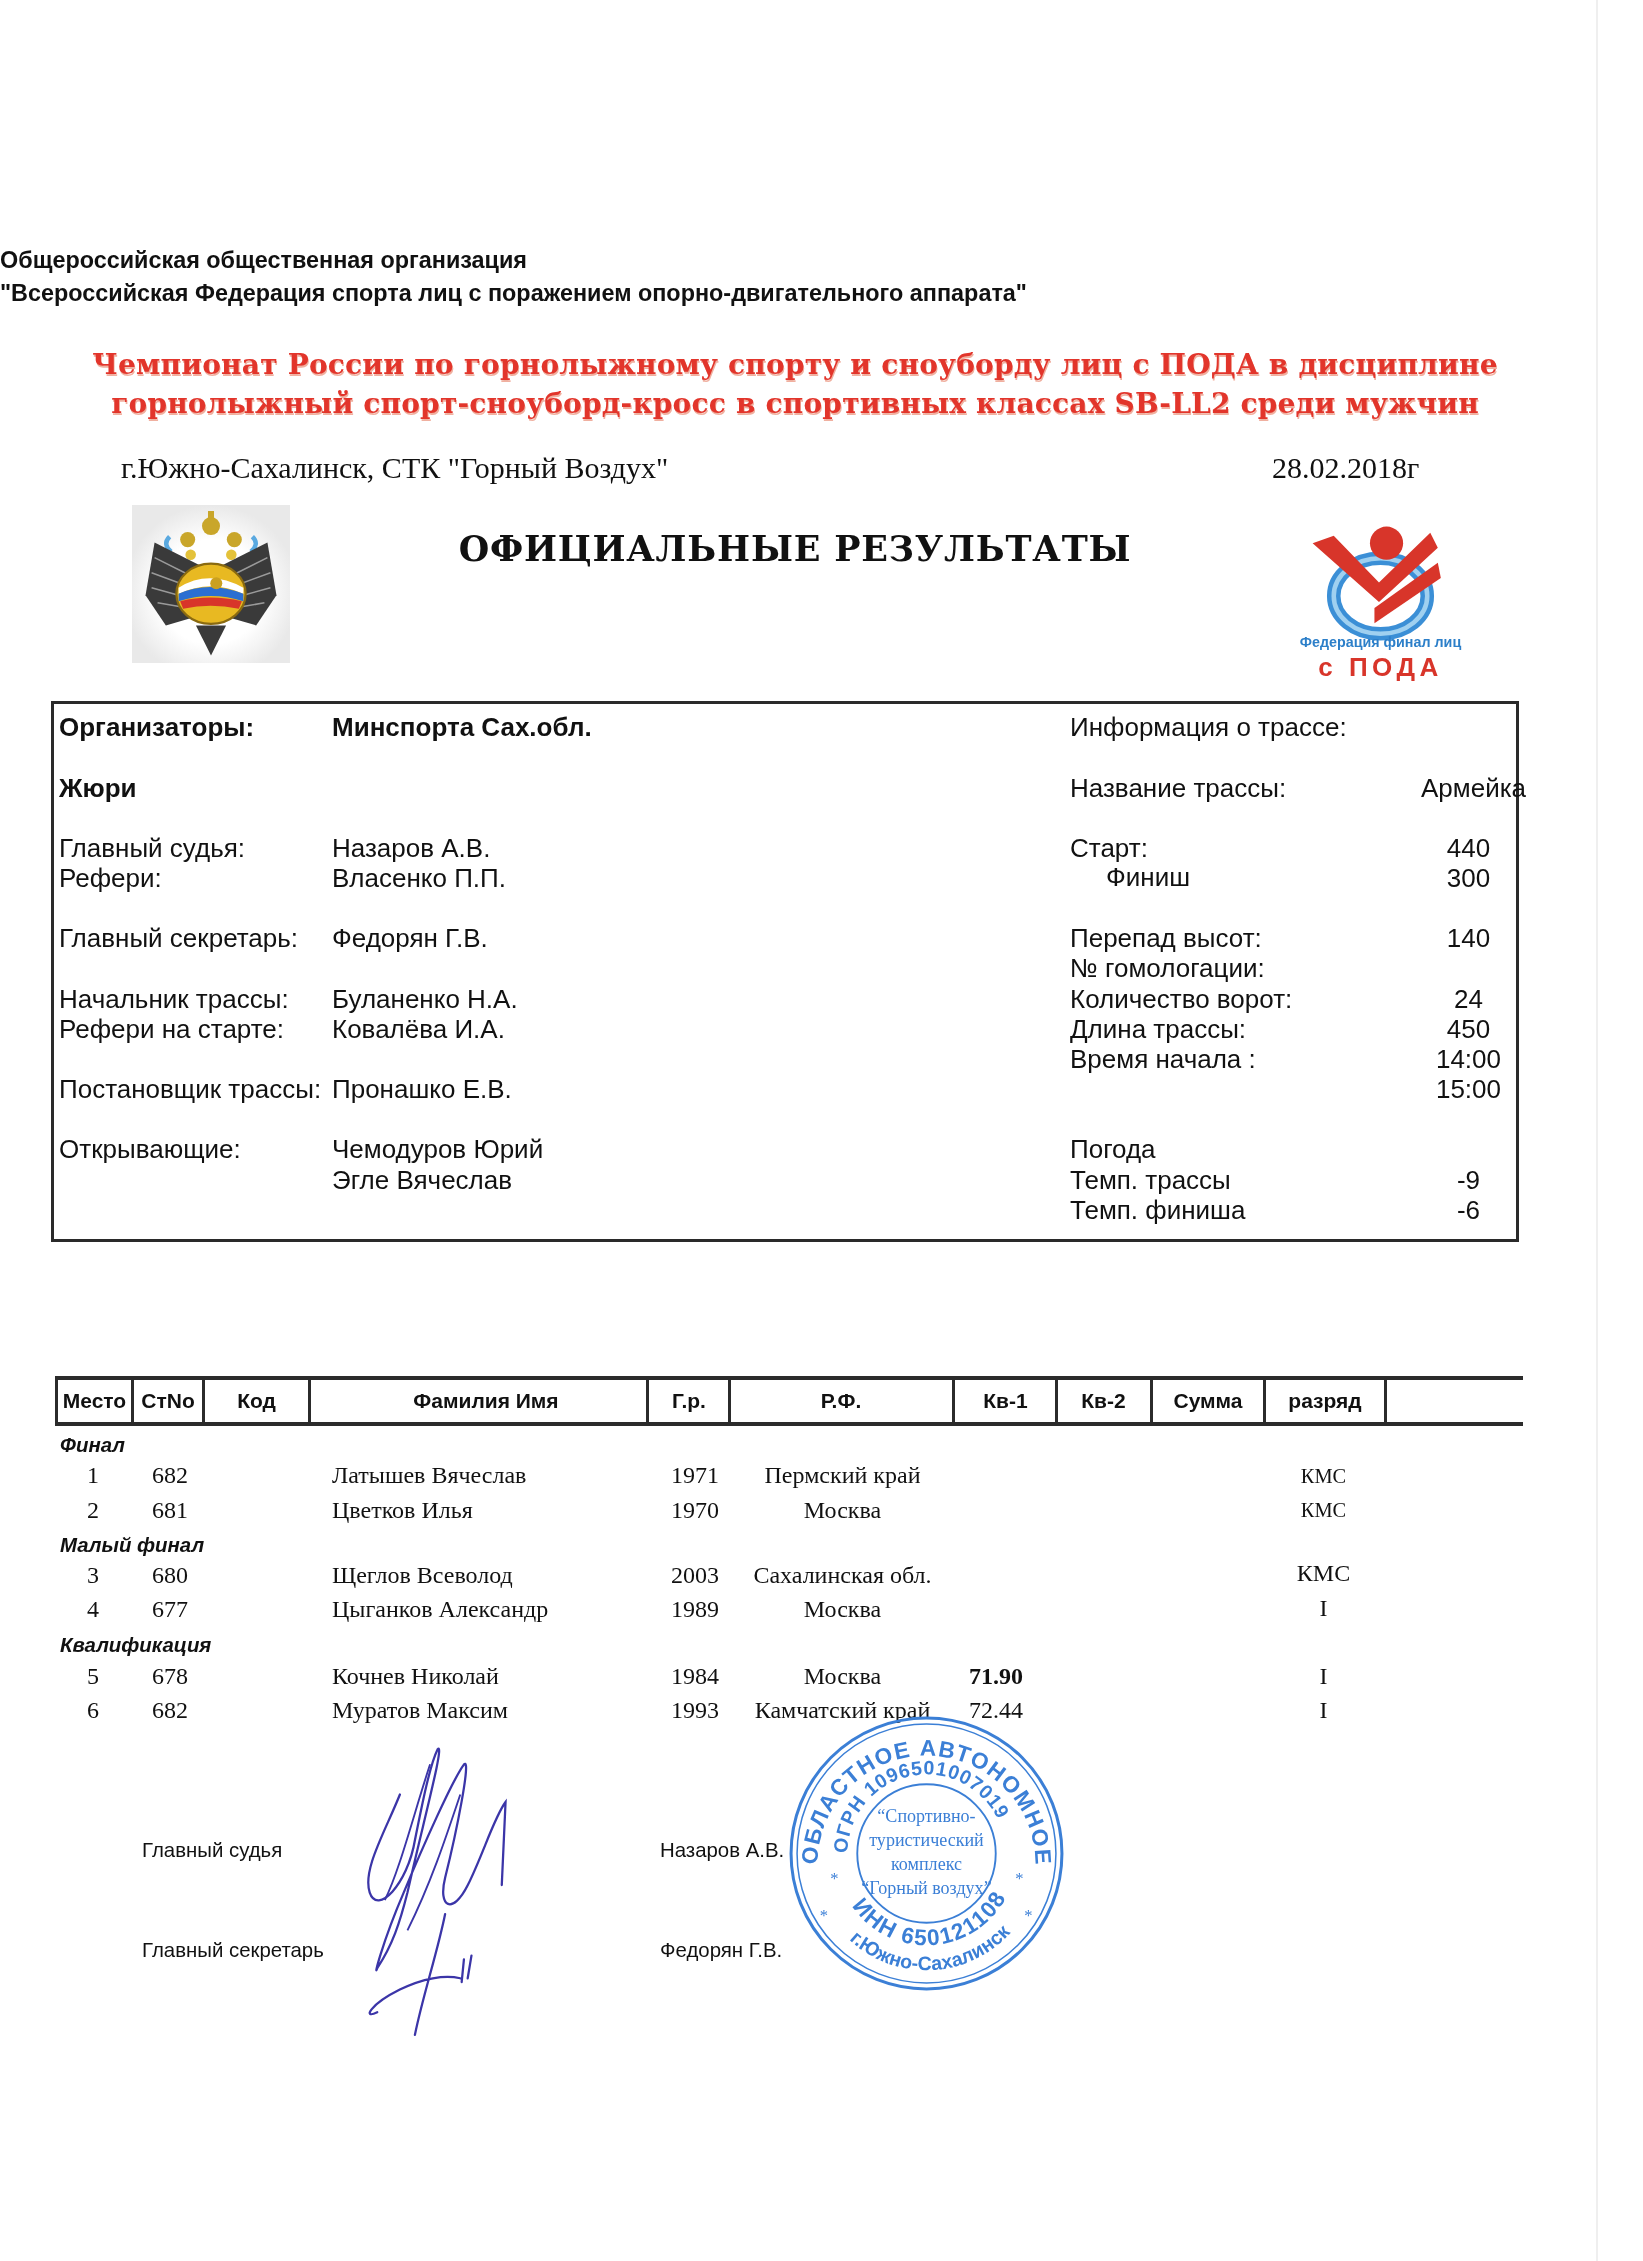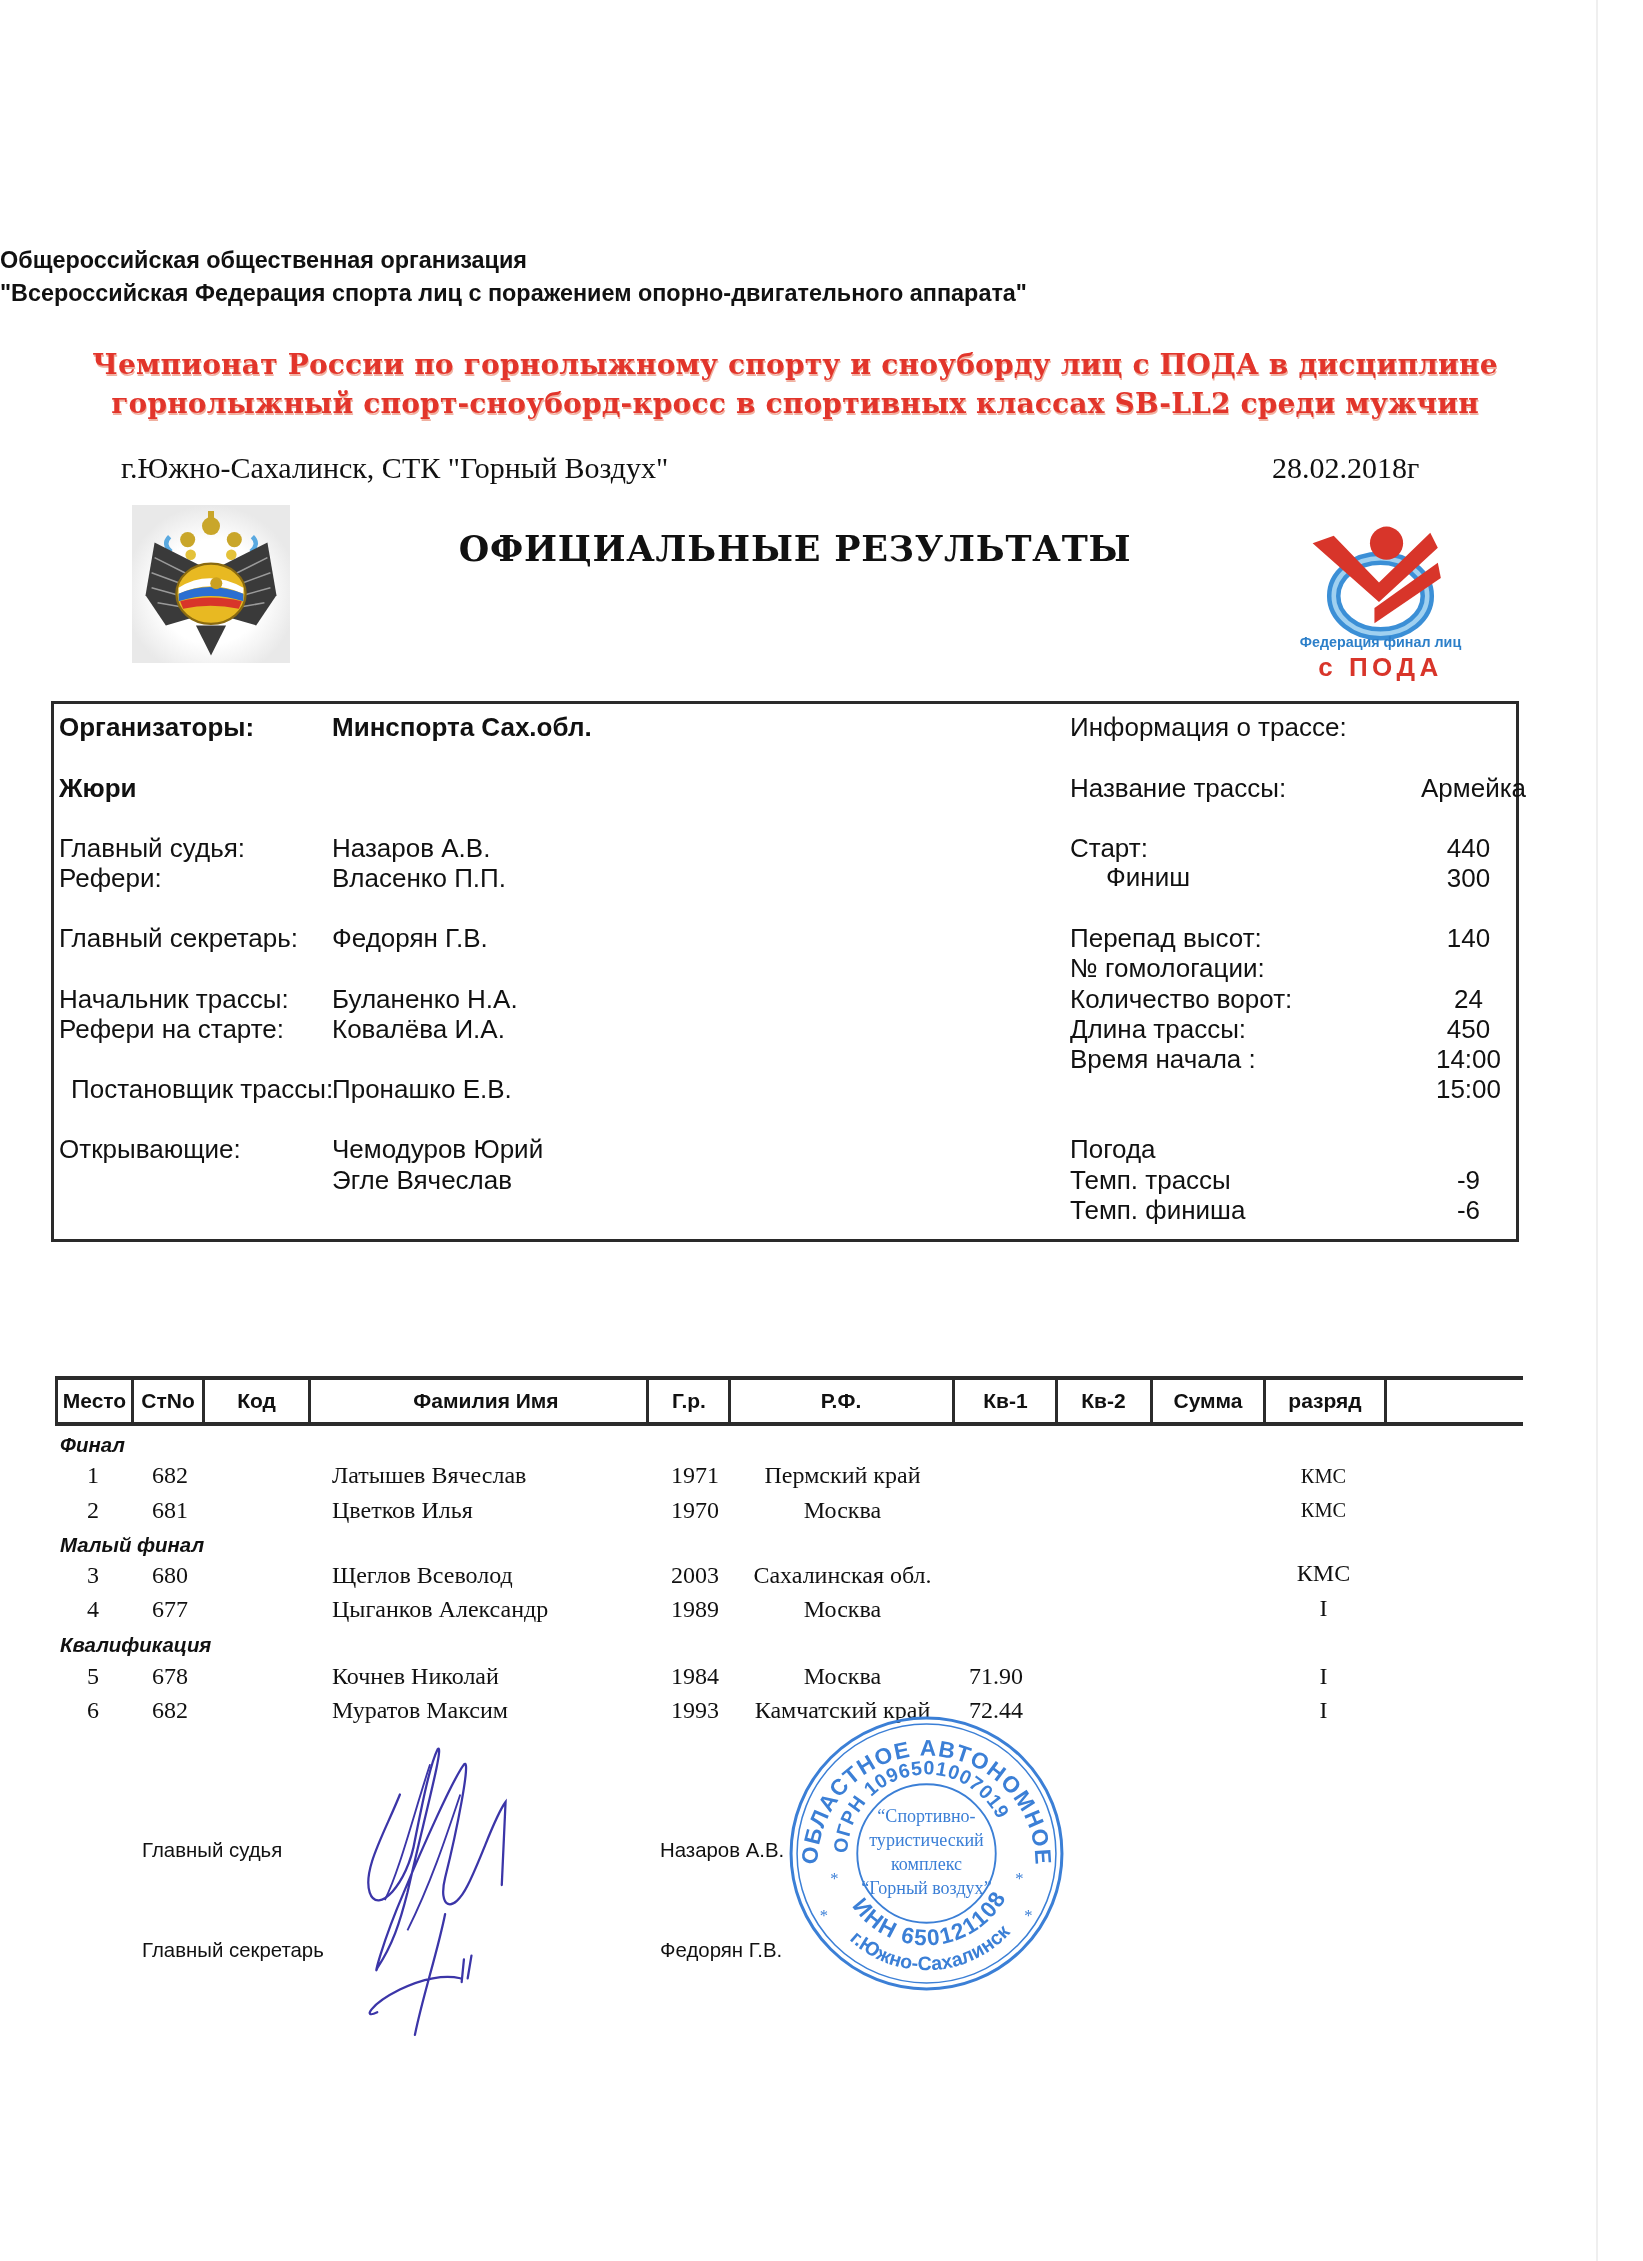--- a/index.html
+++ b/index.html
@@ -127,21 +127,21 @@
 <div class="abs sans info-text" style="left:59px;top:833px;">Главный судья:</div>
 <div class="abs sans info-text" style="left:332px;top:833px;">Назаров А.В.</div>
 <div class="abs sans info-text" style="left:59px;top:863px;">Рефери:</div>
 <div class="abs sans info-text" style="left:332px;top:863px;">Власенко П.П.</div>
 <div class="abs sans info-text" style="left:59px;top:923px;">Главный секретарь:</div>
 <div class="abs sans info-text" style="left:332px;top:923px;">Федорян Г.В.</div>
 <div class="abs sans info-text" style="left:59px;top:984px;">Начальник трассы:</div>
 <div class="abs sans info-text" style="left:332px;top:984px;">Буланенко Н.А.</div>
 <div class="abs sans info-text" style="left:59px;top:1014px;">Рефери на старте:</div>
 <div class="abs sans info-text" style="left:332px;top:1014px;">Ковалёва И.А.</div>
-<div class="abs sans info-text" style="left:59px;top:1074px;margin-left:12px;">Постановщик трассы:</div>
+<div class="abs sans info-text" style="left:59px;top:1074px;">Постановщик трассы:</div>
 <div class="abs sans info-text" style="left:332px;top:1074px;">Пронашко Е.В.</div>
 <div class="abs sans info-text" style="left:59px;top:1134px;">Открывающие:</div>
 <div class="abs sans info-text" style="left:332px;top:1134px;">Чемодуров Юрий</div>
 <div class="abs sans info-text" style="left:332px;top:1165px;">Эгле Вячеслав</div>
 
 <div class="abs sans info-text" style="left:1070px;top:712px;">Информация о трассе:</div>
 <div class="abs sans info-text" style="left:1070px;top:773px;">Название трассы:</div>
 <div class="abs sans info-text" style="left:1421px;top:773px;">Армейка</div>
 <div class="abs sans info-text" style="left:1070px;top:833px;">Старт:</div>
 <div class="abs sans info-text info-val-right" style="left:1408px;top:833px;">440</div>
@@ -212,21 +212,21 @@
   <div class="abs serif cell" style="left:1266px;top:1595px;width:115px;text-align:center;">I</div>
 </div>
 
 <div class="abs sans section" style="top:1634px;">Квалификация</div>
 <div>
   <div class="abs serif cell" style="left:87px;top:1663px;">5</div>
   <div class="abs serif cell" style="left:152px;top:1663px;">678</div>
   <div class="abs serif cell" style="left:332px;top:1663px;">Кочнев Николай</div>
   <div class="abs serif cell" style="left:671px;top:1663px;">1984</div>
   <div class="abs serif cell" style="left:730px;top:1663px;width:225px;text-align:center;">Москва</div>
-  <div class="abs serif cell" style="left:969px;top:1663px;">71.90</div>
+  <div class="abs serif cell" style="left:969px;top:1663px;font-weight:bold;">71.90</div>
   <div class="abs serif cell" style="left:1266px;top:1663px;width:115px;text-align:center;">I</div>
 </div>
 <div>
   <div class="abs serif cell" style="left:87px;top:1697px;">6</div>
   <div class="abs serif cell" style="left:152px;top:1697px;">682</div>
   <div class="abs serif cell" style="left:332px;top:1697px;">Муратов Максим</div>
   <div class="abs serif cell" style="left:671px;top:1697px;">1993</div>
   <div class="abs serif cell" style="left:730px;top:1697px;width:225px;text-align:center;">Камчатский край</div>
   <div class="abs serif cell" style="left:969px;top:1697px;">72.44</div>
   <div class="abs serif cell" style="left:1266px;top:1697px;width:115px;text-align:center;">I</div>

